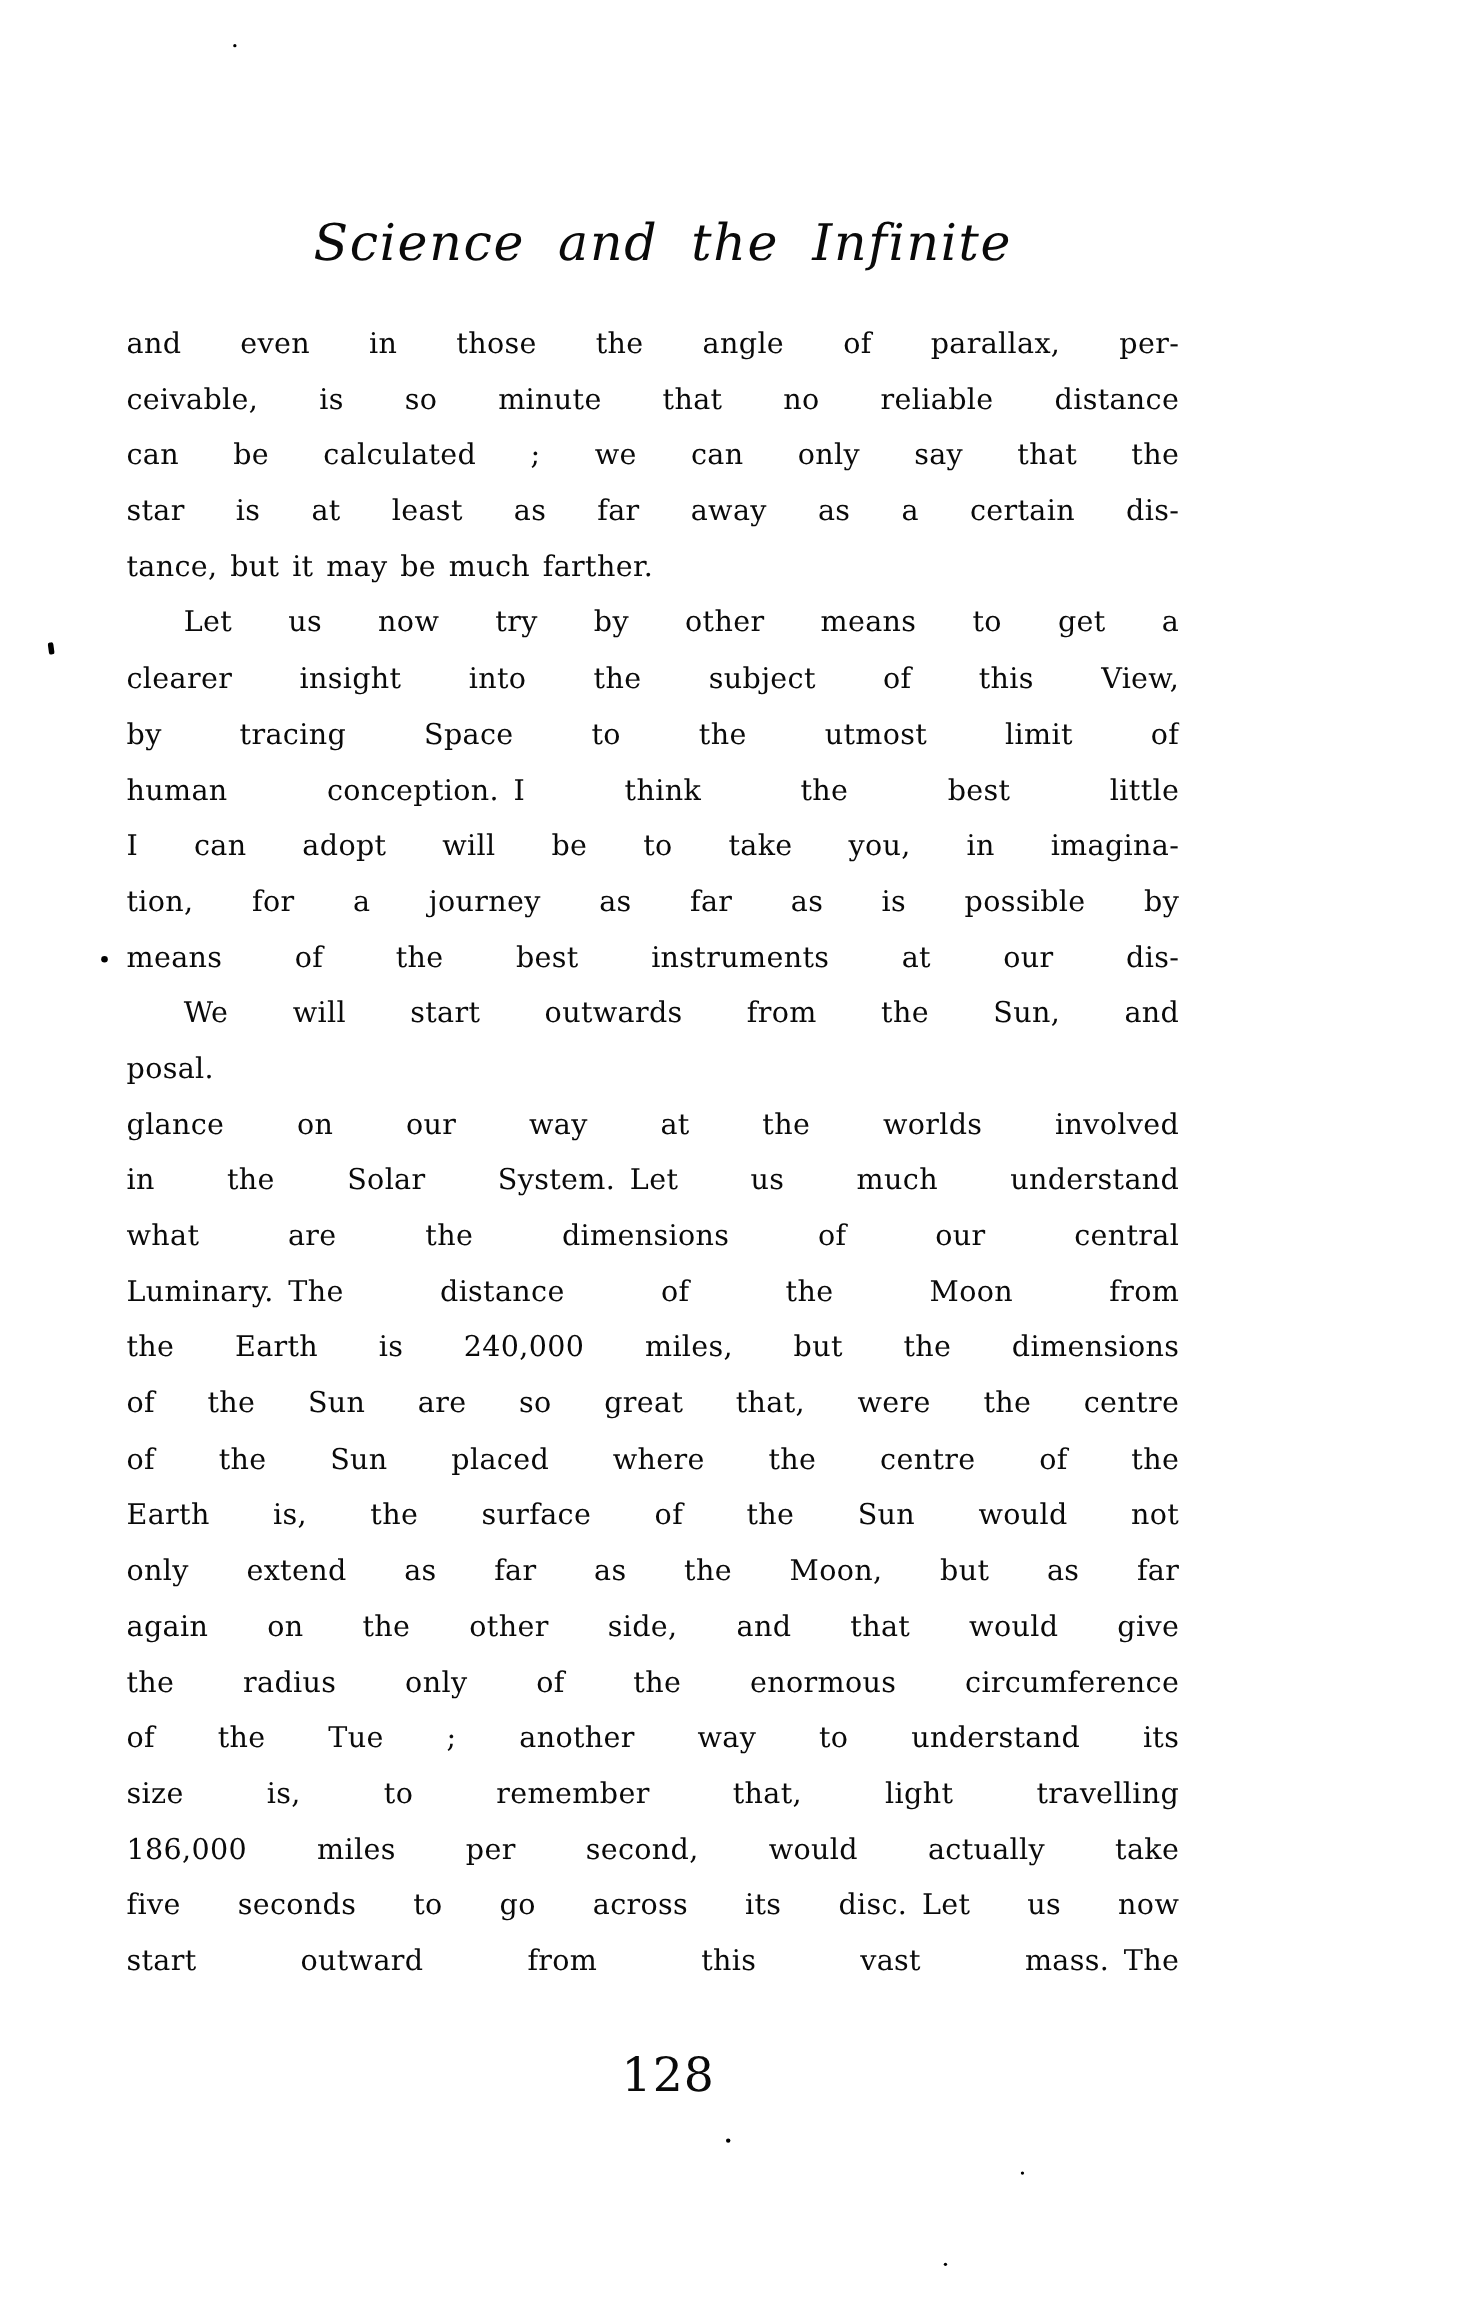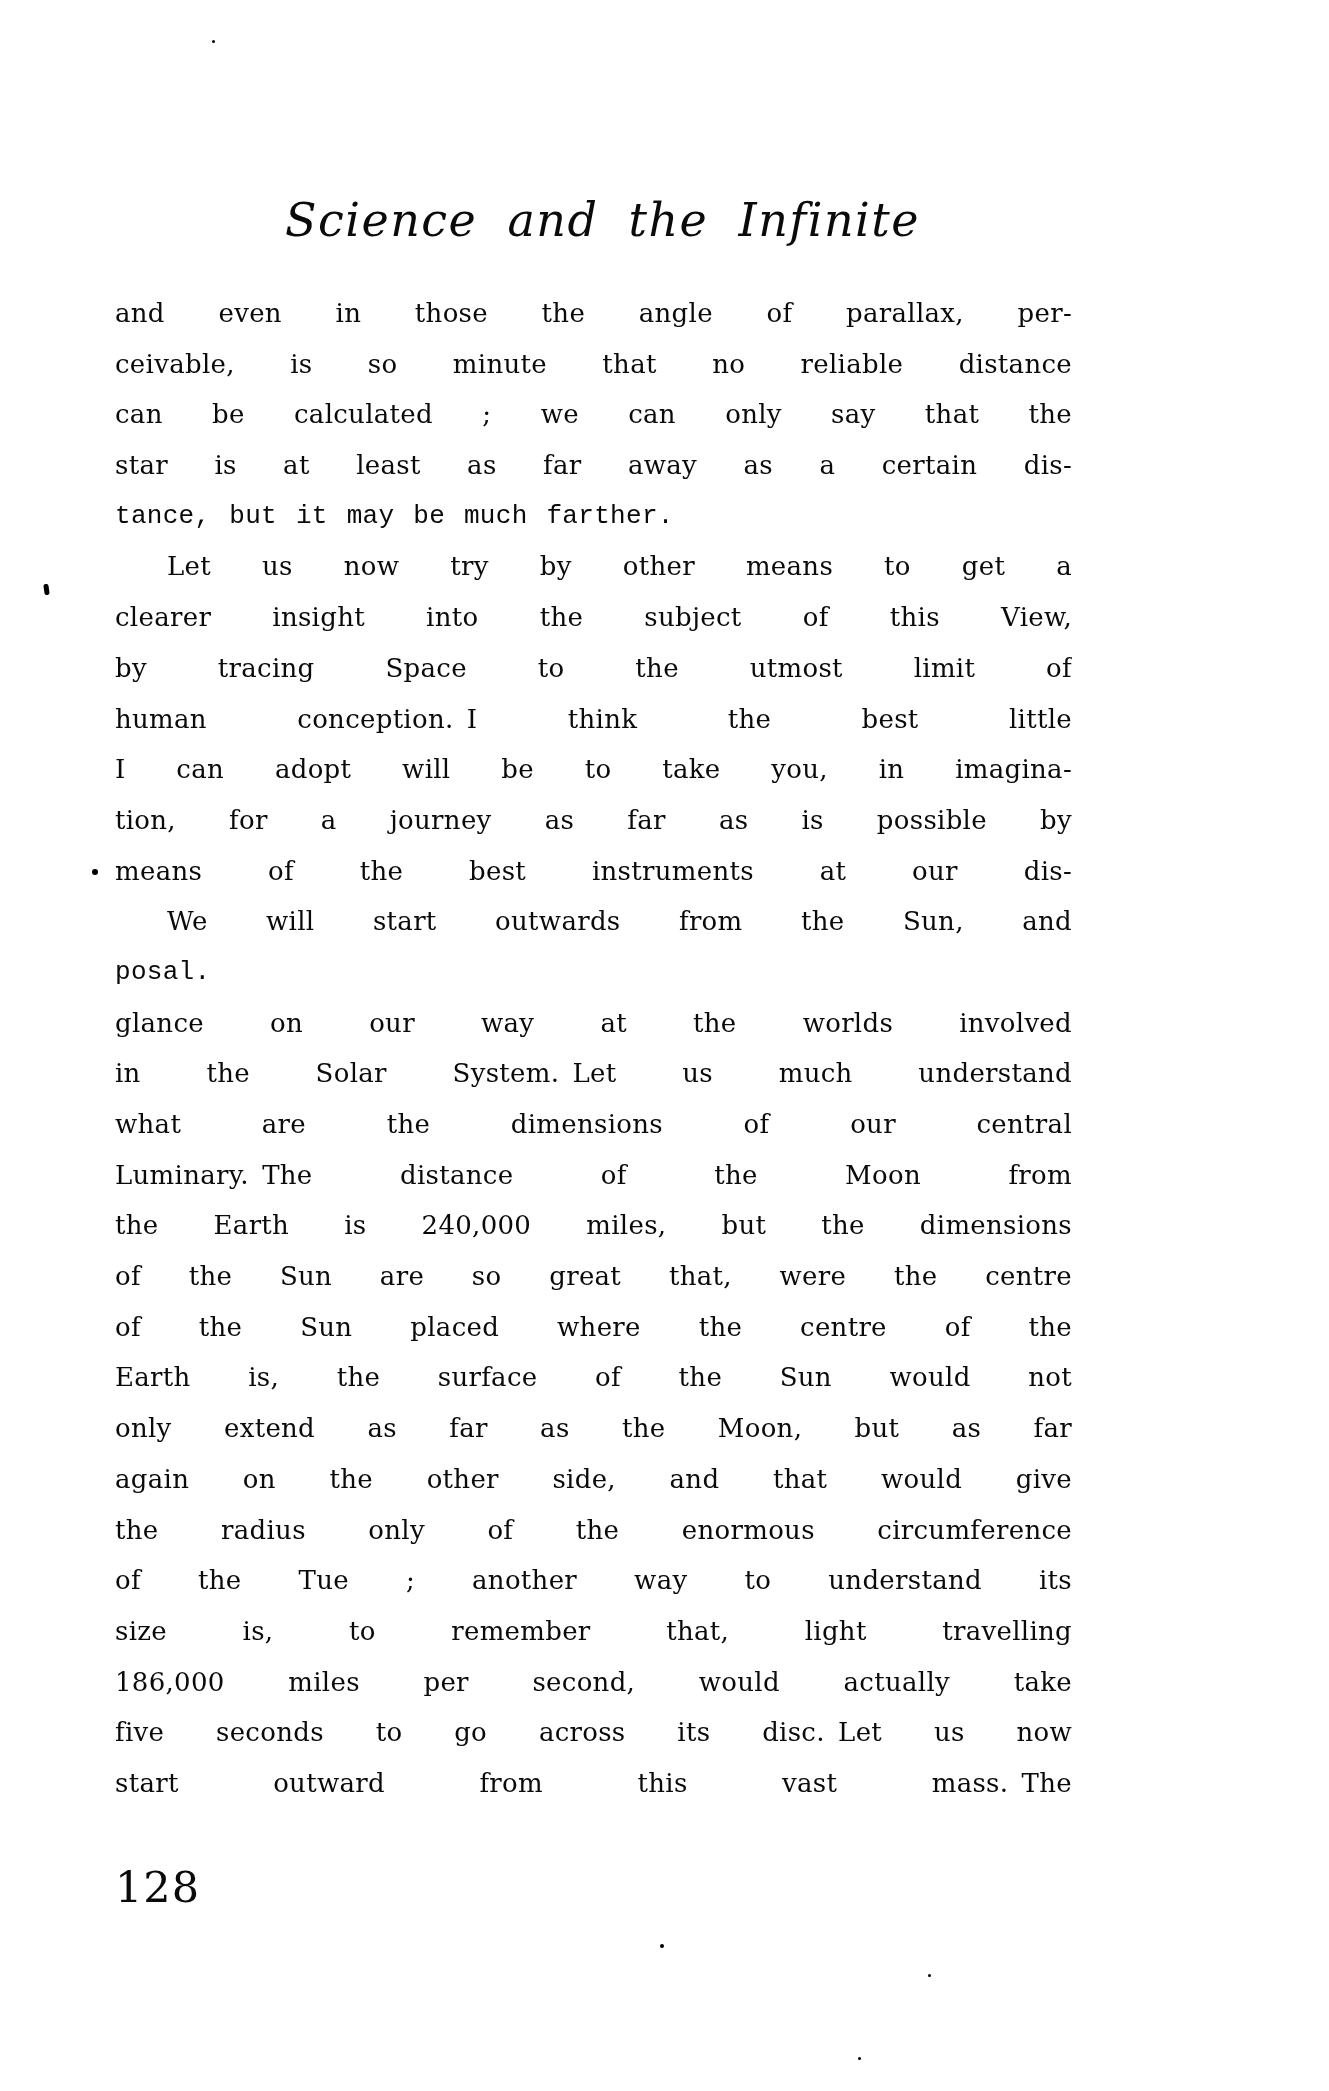--- a/index.html
+++ b/index.html
@@ -41,30 +41,30 @@
   }
   .line {
     text-align: justify;
     text-align-last: justify;
     text-justify: inter-word;
     height: 50.7px;
     overflow: hidden;
   }
   .line.end {
     text-align-last: left;
-    font-family: Liberation Mono, monospace;
   }
   .line.indent {
     text-indent: 52px;
   }
   .pageno {
     position: absolute;
     top: 1862px;
     left: 115px;
     width: 985px;
+    text-align: center;
     font-size: 43px;
     line-height: 50px;
     letter-spacing: 1px;
   }
   
   .mark {
     position: absolute;
     background: #000;
   }
   .smudge-main {

